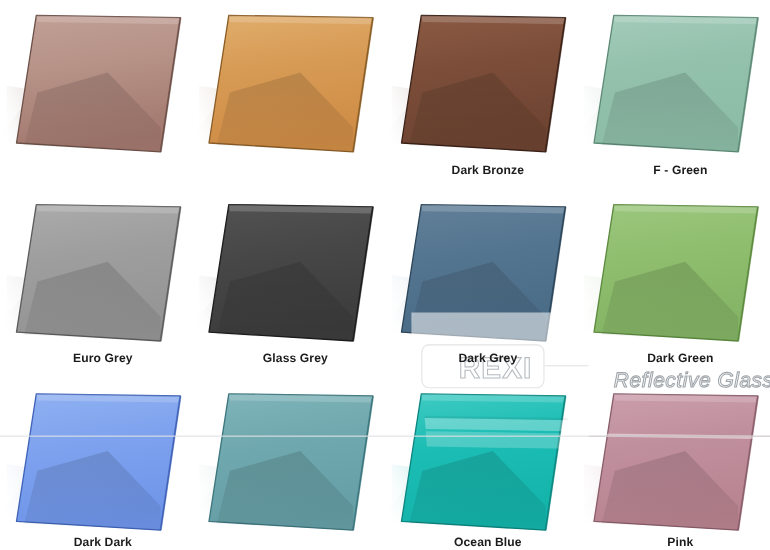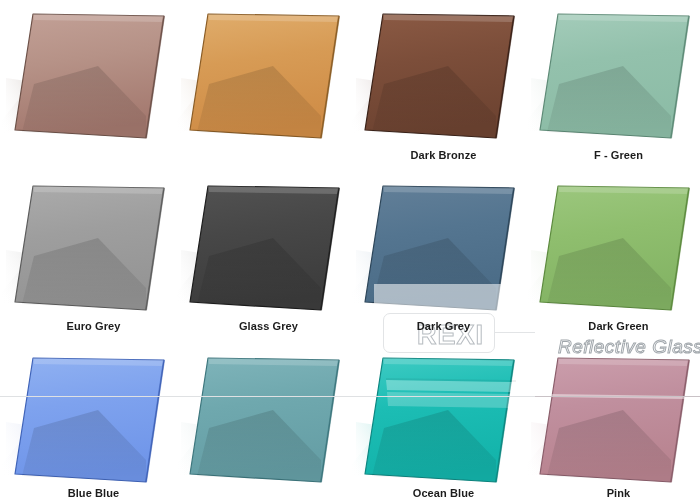--- a/index.html
+++ b/index.html
@@ -478,16 +478,16 @@
   <div class="wm-rexi-line"></div>
   <div class="wm-rexi-text">REXI</div>
   <div class="wm-reflective">Reflective Glass</div>
 
     <div class="swatch-caption" style="left: 356px; top: 149px;">Dark Bronze</div>
     <div class="swatch-caption" style="left: 531px; top: 149px;">F - Green</div>
     <div class="swatch-caption" style="left: 6px; top: 320px;">Euro Grey</div>
     <div class="swatch-caption" style="left: 181px; top: 320px;">Glass Grey</div>
     <div class="swatch-caption" style="left: 356px; top: 320px;">Dark Grey</div>
     <div class="swatch-caption" style="left: 531px; top: 320px;">Dark Green</div>
-    <div class="swatch-caption" style="left: 6px; top: 487px;">Blue Blue</div>
+    <div class="swatch-caption" style="left: 6px; top: 487px;">Dark Dark</div>
     <div class="swatch-caption" style="left: 356px; top: 487px;">Ocean Blue</div>
     <div class="swatch-caption" style="left: 531px; top: 487px;">Pink</div>
   </div>
 
 </body></html>

